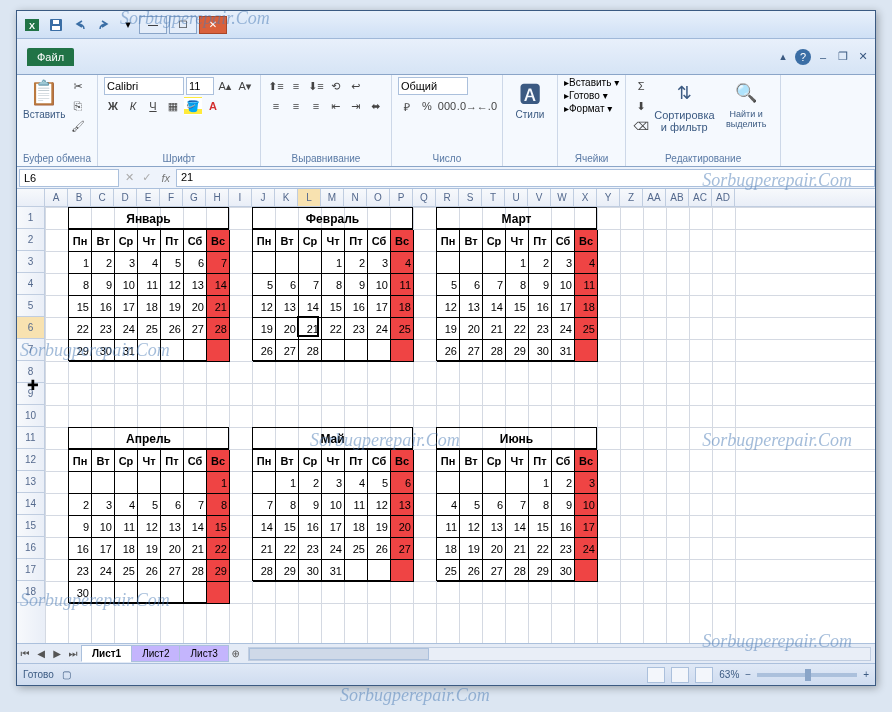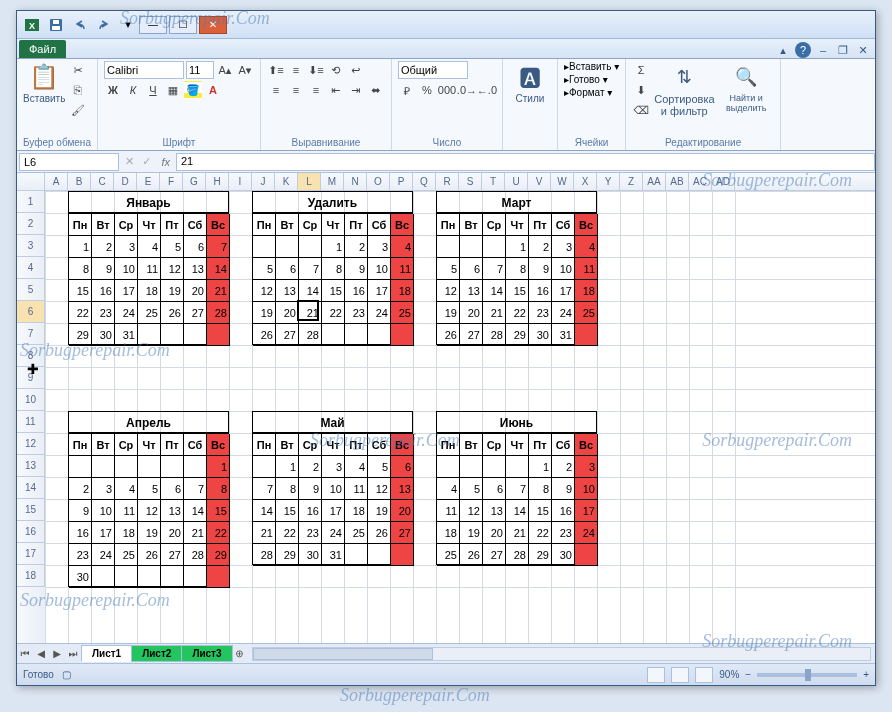--- a/index.html
+++ b/index.html
@@ -6,21 +6,21 @@
 body { font-family: "Segoe UI", Tahoma, sans-serif; font-size: 11px; background: #dce6f2; width: 892px; height: 712px; overflow: hidden; position: relative; }
 .watermark { position: absolute; color: #4a7bb5; font-style: italic; font-family: cursive; font-size: 18px; opacity: 0.5; z-index: 100; pointer-events: none; }
 .window { width: 860px; height: 676px; margin: 10px auto; background: #fff; border: 1px solid #3b5a82; box-shadow: 2px 2px 8px rgba(0,0,0,0.3); display: flex; flex-direction: column; }
 .titlebar { height: 28px; background: linear-gradient(#e8f0fb, #cfe0f5); display: flex; align-items: center; padding: 0 4px; border-bottom: 1px solid #a0b8d8; }
 .qat { display: flex; gap: 2px; align-items: center; }
 .qat-btn { width: 22px; height: 22px; display: flex; align-items: center; justify-content: center; border-radius: 2px; }
 .title { flex: 1; text-align: center; font-size: 12px; color: #3b5a82; }
 .winctrl { display: flex; gap: 2px; }
 .winctrl button { width: 28px; height: 18px; border: 1px solid #8aa5c8; background: #e4edf9; font-size: 10px; line-height: 1; }
 .winctrl .close { background: #d9603b; color: #fff; border-color: #a84628; }
-.ribbon-tabs { height: 20px; background: linear-gradient(#e8f0fb,#d6e4f5); display: flex; align-items: flex-end; padding-left: 2px; border-bottom: 1px solid #8aa5c8; }
+.ribbon-tabs { height: 36px; background: linear-gradient(#e8f0fb,#d6e4f5); display: flex; align-items: center; padding-left: 10px; border-bottom: 1px solid #8aa5c8; }
 .file-tab { background: #217346; color: #fff; padding: 3px 10px; font-size: 11px; border-radius: 2px 2px 0 0; margin-right: 2px; }
 .tab { padding: 3px 8px; font-size: 11px; color: #3b5a82; cursor: default; white-space: nowrap; }
 .tab.active { background: #f5f9fe; border: 1px solid #8aa5c8; border-bottom: none; border-radius: 2px 2px 0 0; }
 .ribbon-help { margin-left: auto; display: flex; gap: 4px; padding-right: 4px; align-items: center; }
 .ribbon-help span { width: 16px; height: 16px; display: flex; align-items: center; justify-content: center; font-size: 11px; color: #3b5a82; }
 .ribbon { height: 92px; background: #f5f9fe; border-bottom: 1px solid #8aa5c8; display: flex; }
 .group { border-right: 1px solid #cdd8e8; padding: 2px 6px; display: flex; flex-direction: column; justify-content: space-between; }
 .group-label { text-align: center; font-size: 10px; color: #5a7aa5; padding-top: 1px; }
 .group-body { display: flex; gap: 4px; align-items: flex-start; }
 .big-btn { width: 42px; text-align: center; font-size: 10px; color: #3b5a82; }
@@ -50,21 +50,21 @@
 .cal { position: absolute; }
 .cal-title { position: absolute; top: 0; left: 0; right: 0; height: 22px; text-align: center; font-weight: bold; font-size: 12px; line-height: 22px; border: 1px solid #000; }
 .cal-grid { position: absolute; top: 22px; left: 0; border: 1px solid #000; }
 .cal-cell { position: absolute; width: 23px; height: 22px; border-right: 1px solid #000; border-bottom: 1px solid #000; text-align: center; line-height: 22px; font-size: 11px; }
 .cal-cell.hdr { font-weight: bold; }
 .cal-cell.red { background: #ef4444; color: #000; }
 .cal-cell.num { text-align: right; padding-right: 2px; }
 .cursor { position: absolute; border: 2px solid #000; pointer-events: none; }
 .sheet-tabs { height: 20px; background: #e4ebf6; border-top: 1px solid #abc0dc; display: flex; align-items: center; font-size: 10px; }
 .nav-btn { width: 16px; text-align: center; color: #555; }
-.stab { padding: 2px 10px; border: 1px solid #abc0dc; background: #22c55e; margin-right: -1px; font-weight: bold; }
+.stab { padding: 2px 10px; border: 1px solid #abc0dc; background: #c4b5fd; margin-right: -1px; }
 .stab.active { background: #fff; font-weight: bold; border-bottom-color: #fff; }
 .hscroll { flex: 1; margin: 0 4px; height: 14px; background: #e9eef7; border: 1px solid #c0cde0; position: relative; }
 .hscroll .thumb { position: absolute; left: 0; width: 180px; top: 0; bottom: 0; background: #cfd9e8; border: 1px solid #abc0dc; }
 .statusbar { height: 22px; background: linear-gradient(#e0e9f6,#cfdcf0); display: flex; align-items: center; padding: 0 6px; font-size: 10px; color: #3b5a82; border-top: 1px solid #abc0dc; }
 .status-right { margin-left: auto; display: flex; align-items: center; gap: 6px; }
 .zoom-slider { width: 100px; height: 4px; background: #abc0dc; position: relative; }
 .zoom-slider .zthumb { position: absolute; left: 48px; top: -4px; width: 6px; height: 12px; background: #8aa5c8; }
 .viewbtn { width: 18px; height: 16px; border: 1px solid #abc0dc; background: #f3f6fb; display: inline-block; }
 </style>
 </head>
@@ -405,21 +405,21 @@
               <div class="cal-cell num" style="left: 0px; top: 110px;">29</div>
               <div class="cal-cell num" style="left: 23px; top: 110px;">30</div>
               <div class="cal-cell num" style="left: 46px; top: 110px;">31</div>
               <div class="cal-cell" style="left: 69px; top: 110px;"></div>
               <div class="cal-cell" style="left: 92px; top: 110px;"></div>
               <div class="cal-cell" style="left: 115px; top: 110px;"></div>
               <div class="cal-cell red" style="left: 138px; top: 110px;"></div>
             </div>
           </div>
           <div class="cal" style="left: 207px; top: 0px; width: 161px;">
-            <div class="cal-title">Удалить</div>
+            <div class="cal-title">Февраль</div>
             <div class="cal-grid" style="width: 161px; height: 132px;">
               <div class="cal-cell hdr" style="left: 0px; top: 0px;">Пн</div>
               <div class="cal-cell hdr" style="left: 23px; top: 0px;">Вт</div>
               <div class="cal-cell hdr" style="left: 46px; top: 0px;">Ср</div>
               <div class="cal-cell hdr" style="left: 69px; top: 0px;">Чт</div>
               <div class="cal-cell hdr" style="left: 92px; top: 0px;">Пт</div>
               <div class="cal-cell hdr" style="left: 115px; top: 0px;">Сб</div>
               <div class="cal-cell hdr red" style="left: 138px; top: 0px;">Вс</div>
               <div class="cal-cell" style="left: 0px; top: 22px;"></div>
               <div class="cal-cell" style="left: 23px; top: 22px;"></div>
@@ -675,21 +675,21 @@
       </div>
   </div>
 
   <div class="statusbar">
     <span>Готово</span>
     <span style="margin-left:8px">▢</span>
     <div class="status-right">
       <span class="viewbtn"></span>
       <span class="viewbtn"></span>
       <span class="viewbtn"></span>
-      <span>90%</span>
+      <span>63%</span>
       <span>−</span>
       <div class="zoom-slider">
           <div class="zthumb"></div>
         </div>
       <span>+</span>
     </div>
   </div>
 
 </div>
 

